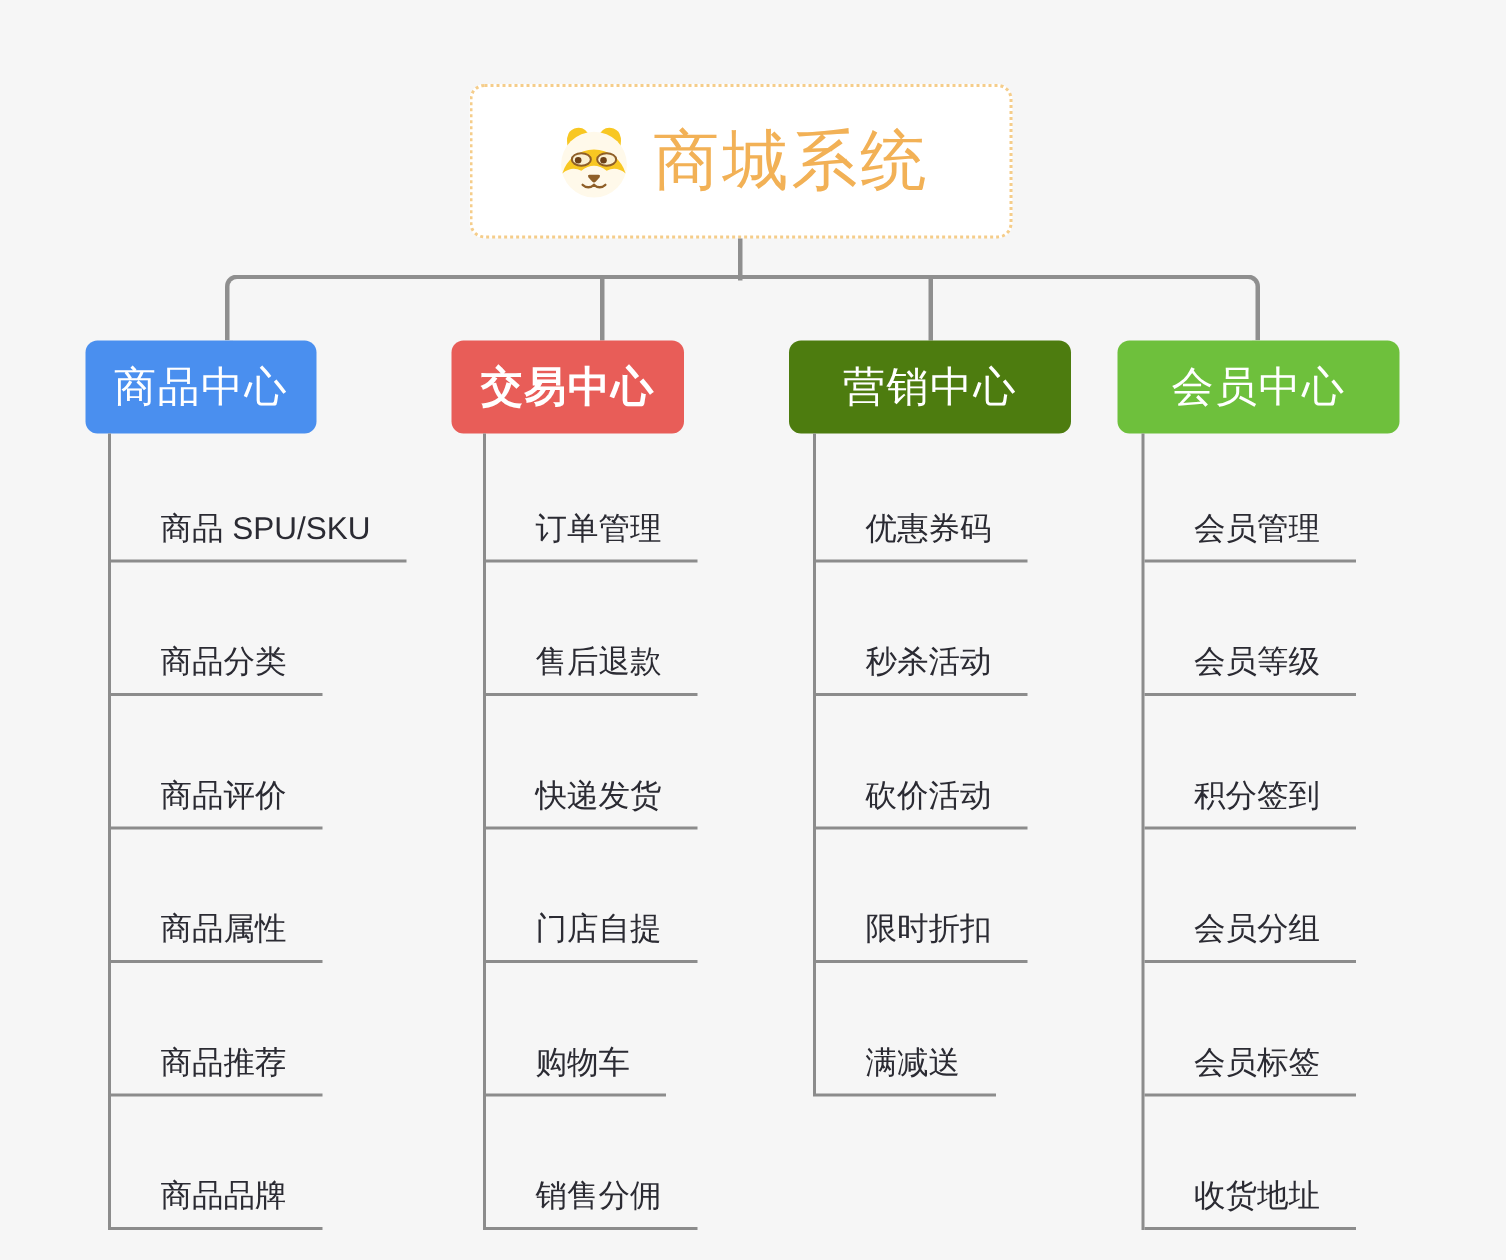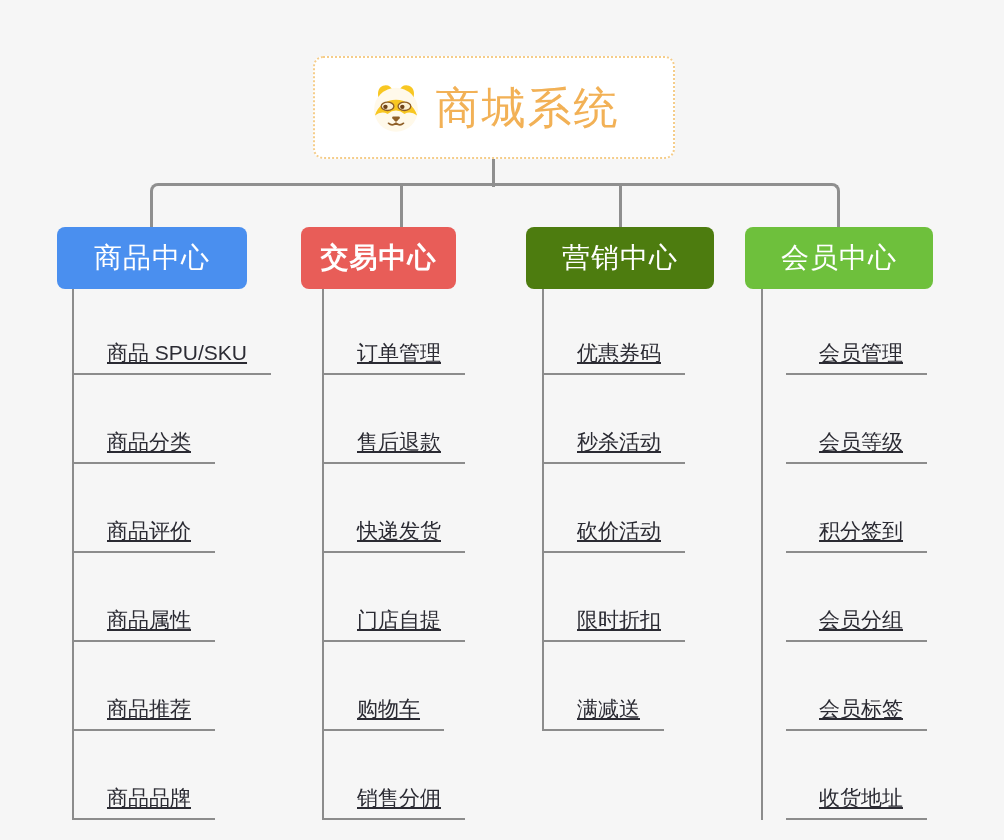--- a/index.html
+++ b/index.html
@@ -45,45 +45,44 @@
   .drop-3{left:619px;}
 
   
   .branch-box{
     position:absolute;top:207px;height:62px;
     border-radius:8px;
     display:flex;align-items:center;justify-content:center;
     color:#FFFFFF;font-size:28px;letter-spacing:1px;
     box-sizing:border-box;
   }
-  .b1{left:57px;width:190px;}
+  .b1{left:57px;width:154px;}
   .b2{left:301px;width:155px;font-weight:bold;}
   .b3{left:526px;width:188px;}
   .b4{left:745px;width:188px;}
 
   
   .col{
     position:absolute;top:269px;
     border-left:2px solid #8C8C8C;
   }
   .c1{left:72px;}
   .c2{left:322px;}
   .c3{left:542px;}
-  .c4{left:761px;padding-left:23px;}
+  .c4{left:761px;}
   .leaf{height:89px;display:flex;align-items:flex-end;}
   .col .leaf:first-child{height:86px;}
   .leaf-label{
     display:inline-block;
     border-bottom:2px solid #8C8C8C;
     padding:0 24px 7px 33px;
     font-size:21px;
     color:#2B2B33;
     white-space:nowrap;
     line-height:1.25;
-    text-decoration:underline;
   }
 </style>
 </head>
 <body>
 
 <div class="canvas">
 
   <div class="root-node">
     <span class="dog">
       <svg width="54" height="54" viewBox="0 0 64 64" aria-hidden="true">

